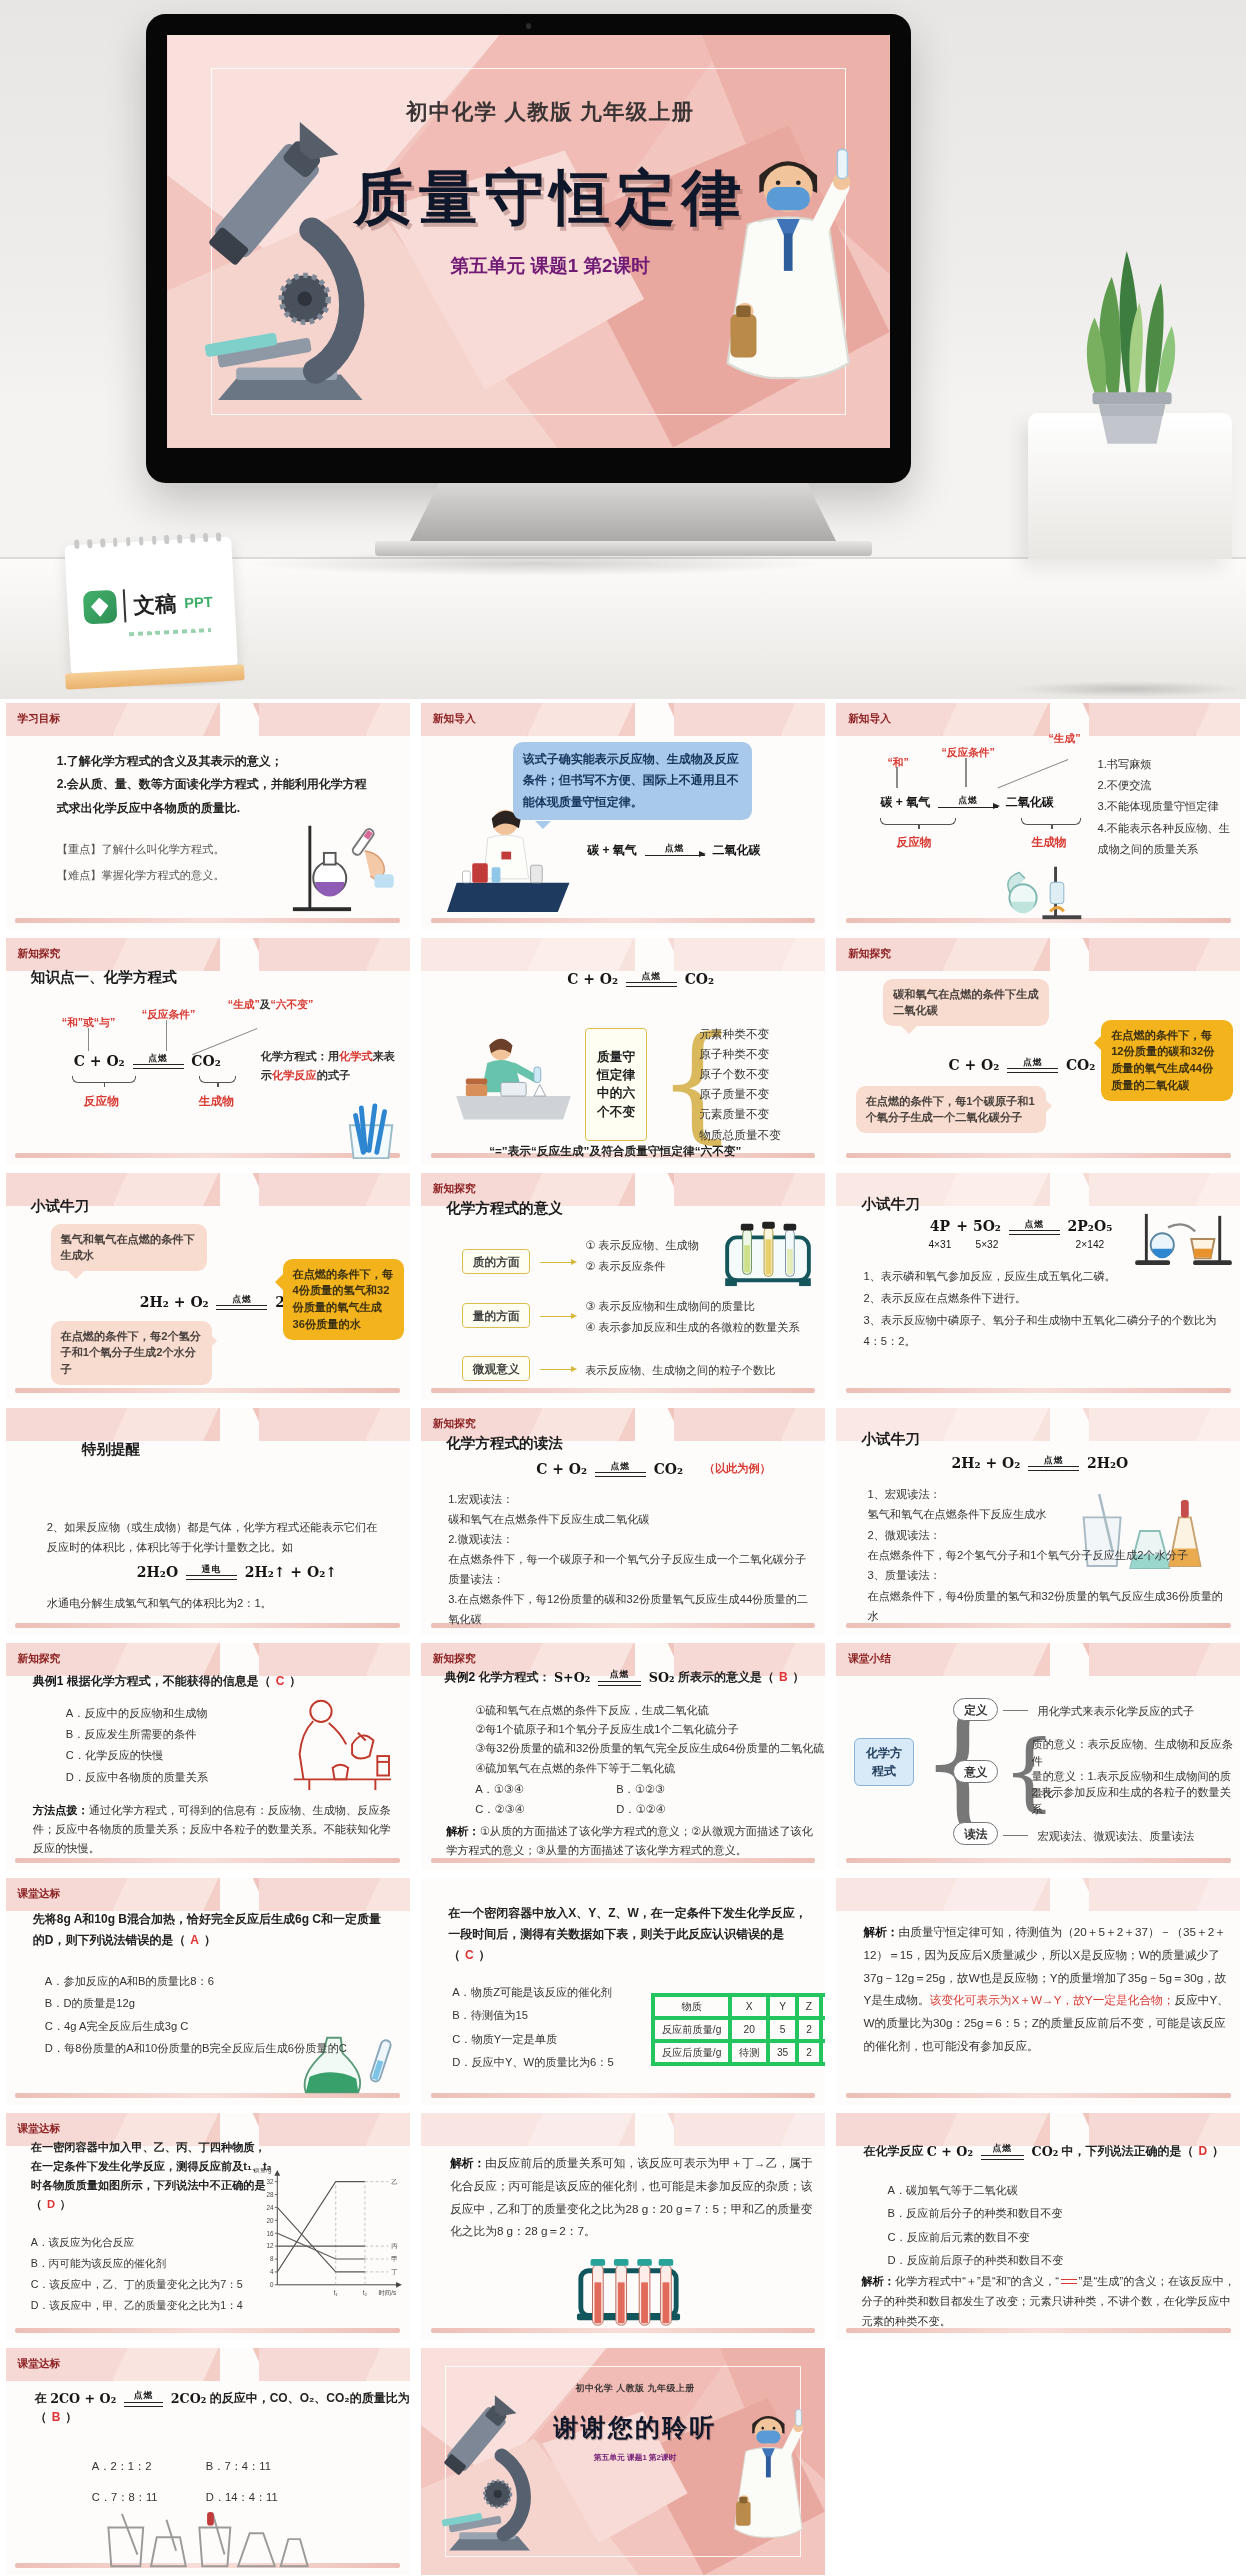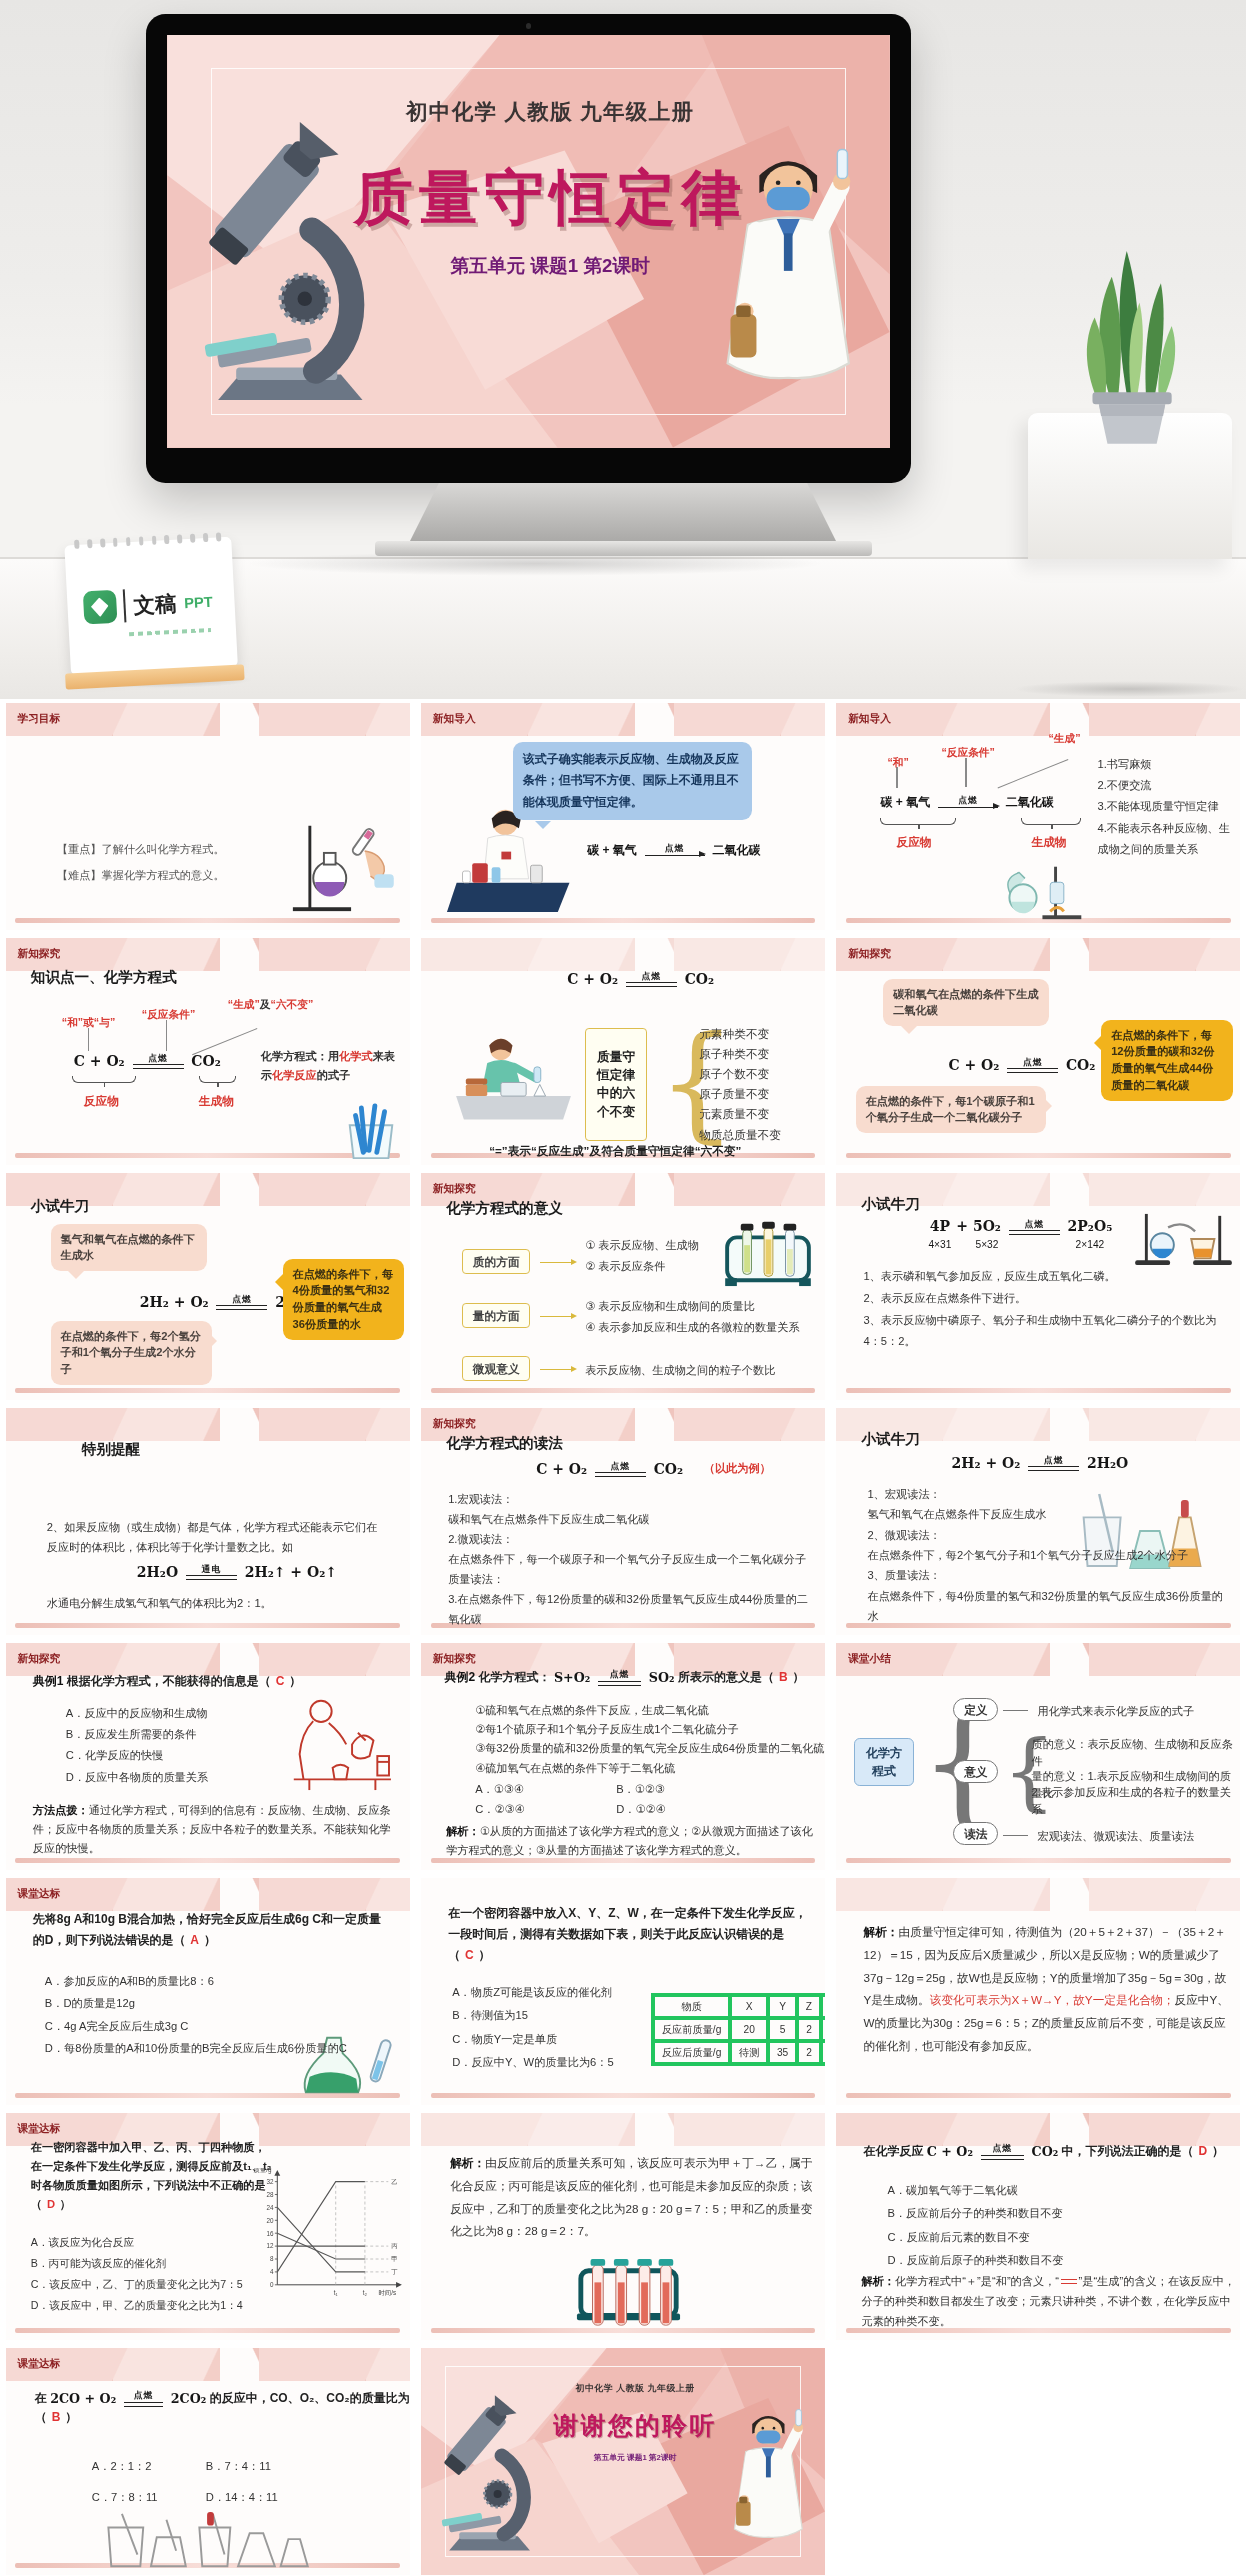--- a/index.html
+++ b/index.html
@@ -26,21 +26,21 @@
   .tslide .poly{position:absolute;inset:0}
   .tslide .p1{background:#f9e0dc;clip-path:polygon(0 0,46% 0,18% 58%,0 34%)}
   .tslide .p2{background:#f0bcb5;clip-path:polygon(46% 0,78% 0,52% 64%,28% 40%)}
   .tslide .p3{background:#ecb2aa;clip-path:polygon(74% 0,100% 0,100% 58%,80% 26%)}
   .tslide .p4{background:#f6d4ce;clip-path:polygon(0 62%,28% 40%,54% 100%,0 100%)}
   .tslide .p5{background:#e9a89f;clip-path:polygon(54% 46%,86% 22%,100% 72%,70% 100%)}
   .tslide .p6{background:#f8dbd6;clip-path:polygon(30% 42%,55% 28%,66% 64%,44% 86%)}
   .tframe{position:absolute;inset:8% 6%;border:1.9px solid rgba(255,255,255,.85)}
   .tcontent{position:absolute;left:24%;right:18%;top:15%;text-align:center}
   .tseries{font-size:.92em;font-weight:700;color:#3a3434;letter-spacing:.06em}
-  .ttitle{margin-top:.55em;font-size:2.55em;font-weight:900;letter-spacing:.1em;color:#be185d;font-family:Liberation Mono, monospace;text-shadow:.045em .06em 0 rgba(124,74,70,.35)}
+  .ttitle{margin-top:.55em;font-size:2.55em;font-weight:900;letter-spacing:.1em;color:#0f172a;font-family:Liberation Serif, serif;text-shadow:.045em .06em 0 rgba(124,74,70,.35)}
   .tsession{margin-top:.75em;font-size:.8em;font-weight:700;color:#701a75}
   .t-micro{position:absolute;left:2%;bottom:-4%;width:30%;height:94%}
   .t-doc{position:absolute;right:4%;bottom:0;width:20%;height:88%}
 
   
   .calendar{position:absolute;left:68px;top:541px;width:167px;height:144px;transform:rotate(-3deg)}
   .cal-card{position:absolute;inset:0 0 13.6px 0;background:#fff;border-radius:5.8px;box-shadow:0 5.8px 13.6px rgba(0,0,0,.12)}
   .cal-holes{position:absolute;top:-4.9px;left:9.7px;right:9.7px;display:flex;justify-content:space-between}
   .cal-holes i{width:4.9px;height:8.8px;border-radius:2.9px;background:#c9c9c9}
   .cal-logo{position:absolute;top:47px;left:15.6px;display:flex;align-items:center;gap:7.8px}
@@ -231,20 +231,23 @@
   </svg>
 </div>
 
 <div class="grid">
 
   <div class="cell">
       <div class="slide">
     <div class="deco"></div>
         <div class="bbar"></div>
     <div class="tag">学习目标</div>
+    <div class="q" style="left:51px;top:47px;width:312px;line-height:1.95">
+      <span>1.了解化学方程式的含义及其表示的意义；</span><br><span>2.会从质、量、数等方面读化学方程式，并能利用化学方程式求出化学反应中各物质的质量比.</span>
+    </div>
     <div class="smalltext" style="left:51px;top:138px;color:#555">【重点】了解什么叫化学方程式。</div>
     <div class="smalltext" style="left:51px;top:164px;color:#555">【难点】掌握化学方程式的意义。</div>
     <svg class="illus" style="left:273px;top:115px" width="117" height="97" viewBox="0 0 120 100">
       <rect x="30" y="8" width="3" height="86" fill="#2b2b2b"></rect>
           <rect x="14" y="92" width="60" height="4" fill="#2b2b2b"></rect>
       <circle cx="52" cy="62" r="17" fill="#fff" stroke="#555" stroke-width="2"></circle>
           <path d="M37 66 A15 15 0 0 0 67 66 Z" fill="#8e5bb5"></path>
       <rect x="46" y="36" width="12" height="12" fill="#fff" stroke="#555" stroke-width="2"></rect>
       <g transform="rotate(35 86 28)">
             <rect x="80" y="10" width="9" height="30" rx="4" fill="#fff" stroke="#777" stroke-width="2"></rect>

